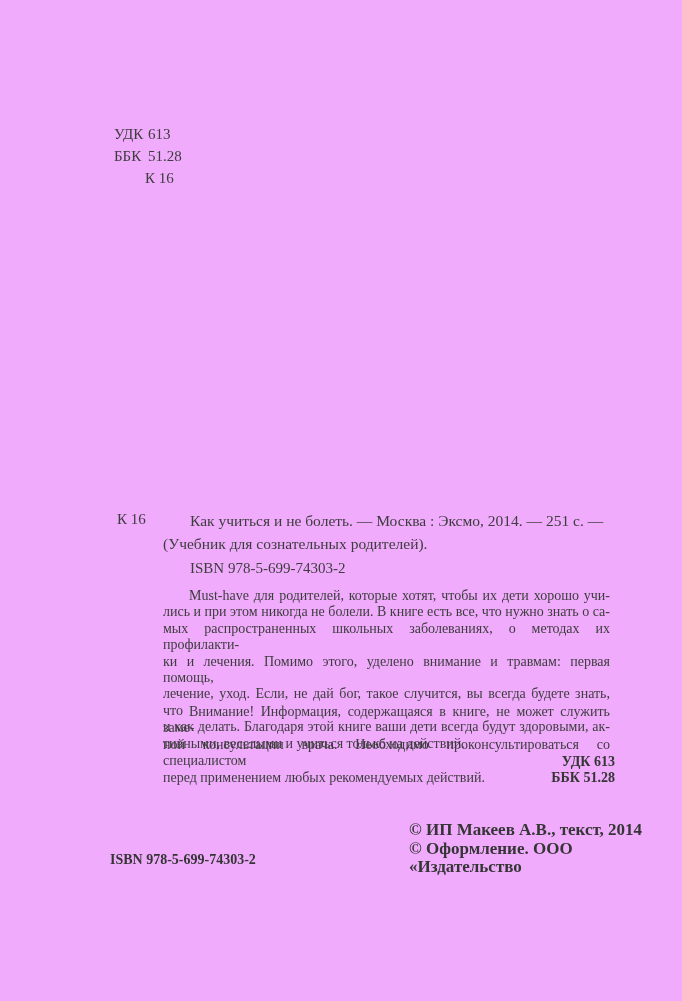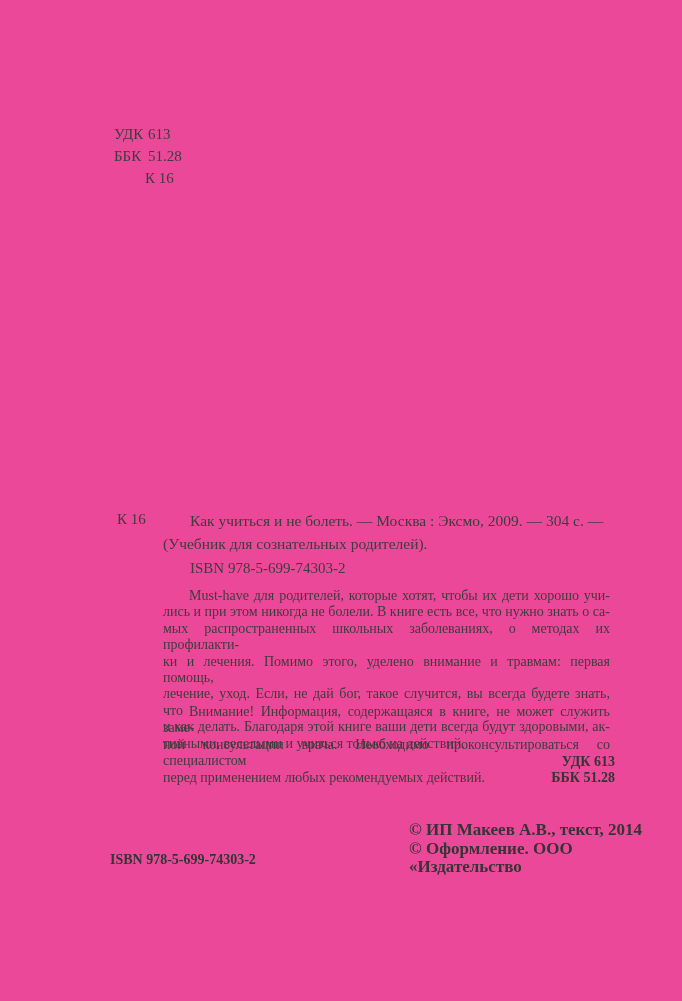--- a/index.html
+++ b/index.html
@@ -1,20 +1,20 @@
 <!DOCTYPE html>
 <html><head>
 <meta charset="utf-8">
 <style>
   html, body { margin: 0; padding: 0; background: #ffffff; }
   .page {
     position: relative;
     width: 682px;
     height: 1001px;
-    background: #ec4899;
+    background: #f0abfc;
     font-family: "Liberation Serif", "DejaVu Serif", serif;
     color: #3d3d3d;
     overflow: hidden;
   }
 
   
   .top-codes { position: absolute; left: 114px; top: 123px; font-size: 15px; line-height: 22px; }
   .code-row { display: flex; }
   .code-label { width: 34px; }
   .code-row-k { padding-left: 31px; }
@@ -59,21 +59,21 @@
       <span>51.28</span>
     </div>
     <div class="code-row code-row-k">
       <span>К 16</span>
     </div>
   </div>
 
   <span class="catalog-code">К 16</span>
 
   <div class="bib">
-    <div class="bib-line1"><b>Как</b><span> учиться и не болеть. — Москва : Эксмо, 2009. — 304 с. —</span></div>
+    <div class="bib-line1"><b>Как</b><span> учиться и не болеть. — Москва : Эксмо, 2014. — 251 с. —</span></div>
     <div class="bib-line2">(Учебник для сознательных родителей).</div>
   </div>
 
   <div class="isbn-mid">ISBN 978-5-699-74303-2</div>
 
   <div class="para para-1">
     <div class="jline ind">Must-have для родителей, которые хотят, чтобы их дети хорошо учи-</div>
     <div class="jline">лись и при этом никогда не болели. В книге есть все, что нужно знать о са-</div>
     <div class="jline">мых распространенных школьных заболеваниях, о методах их профилакти-</div>
     <div class="jline">ки и лечения. Помимо этого, уделено внимание и травмам: первая помощь,</div>

